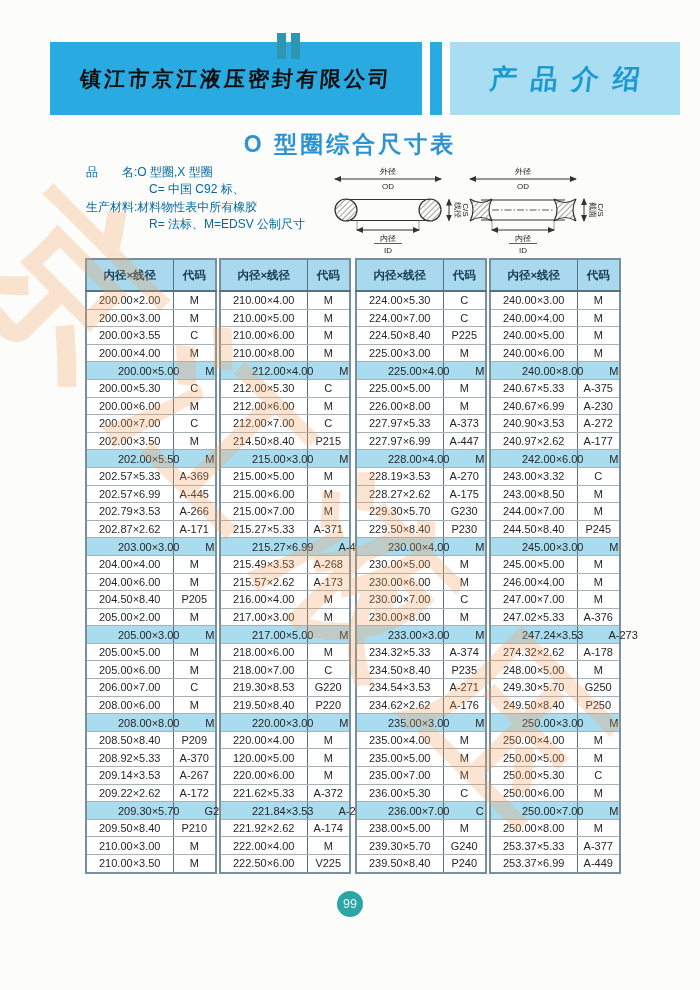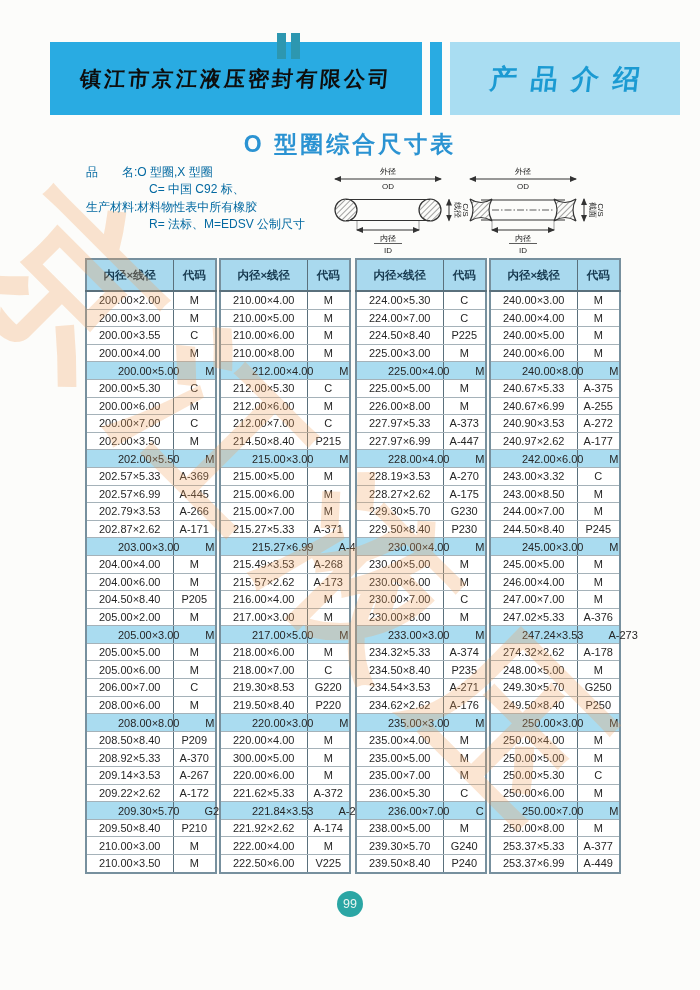--- a/index.html
+++ b/index.html
@@ -373,21 +373,21 @@
         </tr>
         <tr class="hl">
           <td>220.00×3.00</td>
           <td>M</td>
         </tr>
         <tr>
           <td>220.00×4.00</td>
           <td>M</td>
         </tr>
         <tr>
-          <td>300.00×5.00</td>
+          <td>120.00×5.00</td>
           <td>M</td>
         </tr>
         <tr>
           <td>220.00×6.00</td>
           <td>M</td>
         </tr>
         <tr>
           <td>221.62×5.33</td>
           <td>A-372</td>
         </tr>
@@ -588,21 +588,21 @@
         <tr class="hl">
           <td>240.00×8.00</td>
           <td>M</td>
         </tr>
         <tr>
           <td>240.67×5.33</td>
           <td>A-375</td>
         </tr>
         <tr>
           <td>240.67×6.99</td>
-          <td>A-255</td>
+          <td>A-230</td>
         </tr>
         <tr>
           <td>240.90×3.53</td>
           <td>A-272</td>
         </tr>
         <tr>
           <td>240.97×2.62</td>
           <td>A-177</td>
         </tr>
         <tr class="hl">

